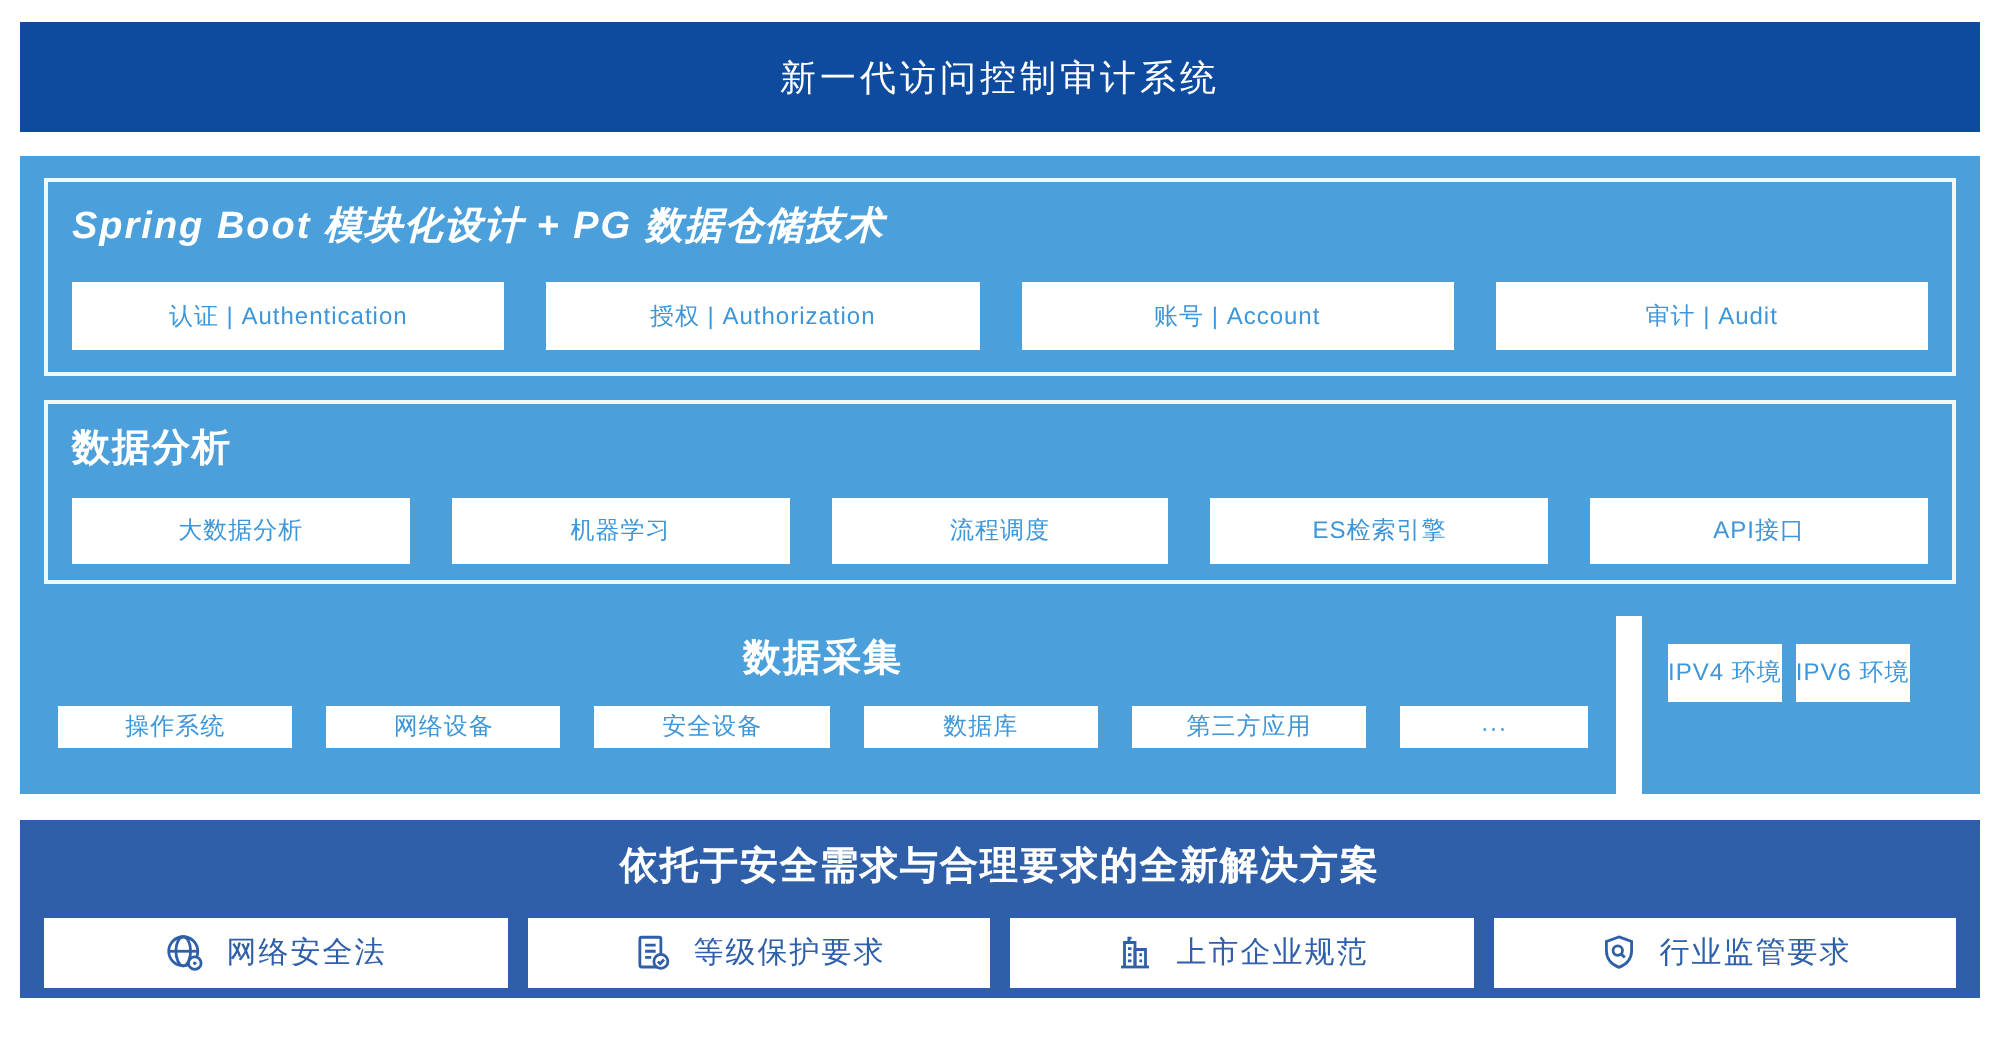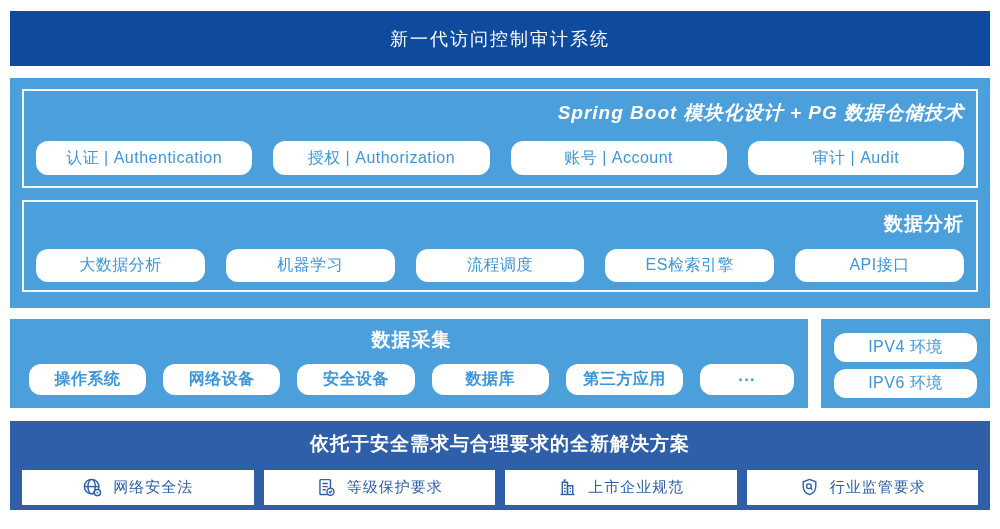--- a/index.html
+++ b/index.html
@@ -8,35 +8,35 @@
 
   
   .banner{height:55px;background:#0E4B9F;display:flex;align-items:center;justify-content:center;}
   .banner .title{color:#ffffff;font-size:18px;font-weight:normal;letter-spacing:2px;}
 
   
   .platform{margin-top:12px;height:230px;background:#4BA0DC;box-sizing:border-box;padding:11px 12px;}
   .bordered{box-sizing:border-box;border:2px solid rgba(255,255,255,0.92);padding:0 12px;}
   .block-a{height:99px;margin-bottom:12px;}
   .block-b{height:92px;}
-  .block-title{color:#ffffff;text-align:right;font-size:19px;font-weight:bold;letter-spacing:1px;padding-top:9px;}
+  .block-title{color:#ffffff;text-align:left;font-size:19px;font-weight:bold;letter-spacing:1px;padding-top:9px;}
   .block-title.italic{font-style:italic;}
   .mod-row{display:flex;gap:21px;margin-top:15px;}
   .block-b .mod-row{margin-top:12px;}
-  .white-box{flex:1;height:34px;background:#ffffff;display:flex;align-items:center;justify-content:center;color:#3E96D9;font-size:16px;letter-spacing:0.5px;border-radius:12px;}
+  .white-box{flex:1;height:34px;background:#ffffff;display:flex;align-items:center;justify-content:center;color:#3E96D9;font-size:12px;letter-spacing:0.5px;}
   .block-b .white-box{height:33px;}
 
   
-  .row3{margin-top:11px;display:flex;gap:13px;height:89px;}
+  .row3{display:flex;gap:13px;height:89px;}
   .collection{width:798px;background:#4BA0DC;box-sizing:border-box;padding:0 14px 0 19px;}
   .section-title{color:#ffffff;text-align:center;font-size:19px;font-weight:bold;letter-spacing:1px;padding-top:8px;}
   .src-row{display:flex;gap:17px;margin-top:11px;}
-  .src-row .white-box{height:31px;font-weight:bold;}
+  .src-row .white-box{height:21px;}
   .src-row .white-box.small{flex:0.8;}
-  .env{flex:1;background:#4BA0DC;box-sizing:border-box;padding:14px 13px 16px 13px;display:flex;flex-direction:column;gap:7px;}
+  .env{flex:1;background:#4BA0DC;box-sizing:border-box;padding:14px 13px 16px 13px;display:flex;flex-direction:row;gap:7px;}
   .env .white-box{flex:none;height:29px;}
 
   
   .solution{margin-top:13px;height:89px;background:#2E5FA8;box-sizing:border-box;padding:0 12px;}
   .solution .section-title{padding-top:10px;}
   .sol-row{display:flex;gap:10px;margin-top:13px;justify-content:center;}
   .sol-box{flex:1;height:35px;background:#ffffff;display:flex;align-items:center;justify-content:center;gap:10px;color:#2E5FA8;font-size:15px;letter-spacing:1px;}
   .sol-box svg{display:block;}
 </style>
 </head>

